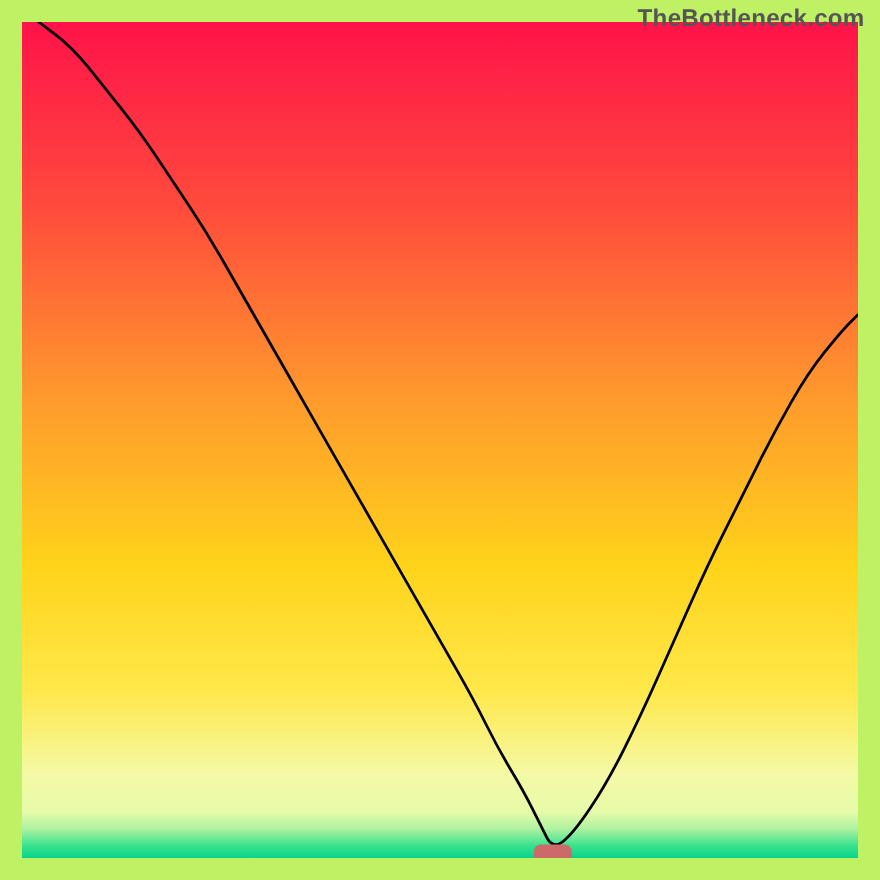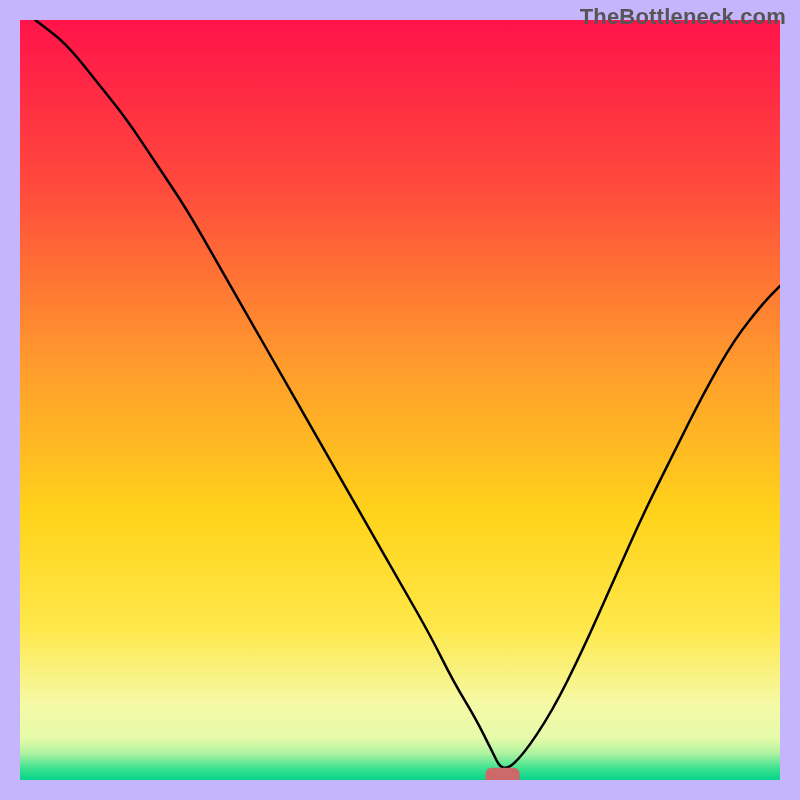--- a/index.html
+++ b/index.html
@@ -8,21 +8,21 @@
     width: 800px;
     height: 800px;
     background: #000;
     font-family: Arial, Helvetica, sans-serif;
     overflow: hidden;
   }
   .outer {
     position: relative;
     width: 800px;
     height: 800px;
-    background: #c4b5fd;
+    background: #bef264;
   }
   .watermark {
     position: absolute;
     top: 4px;
     right: 14px;
     color: #555;
     font-size: 22px;
     font-weight: 600;
     letter-spacing: 0.2px;
     z-index: 5;

